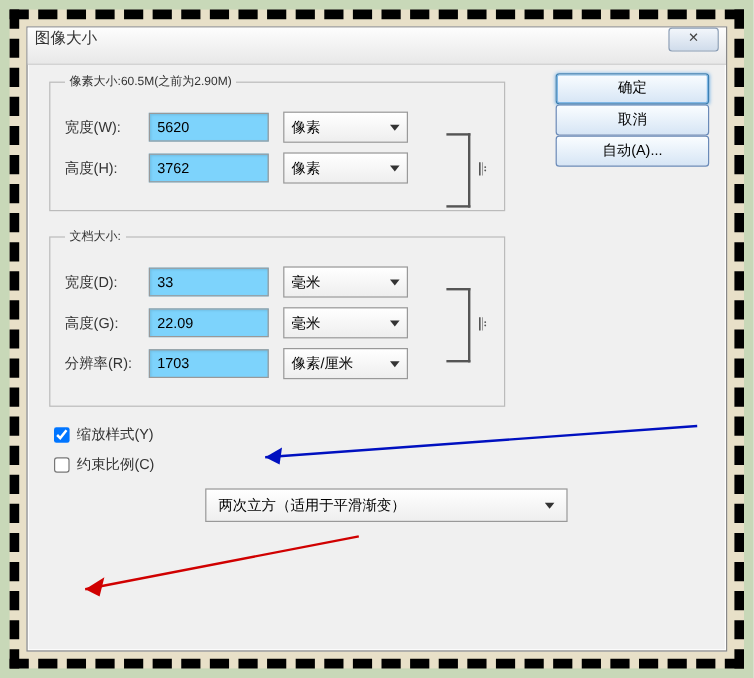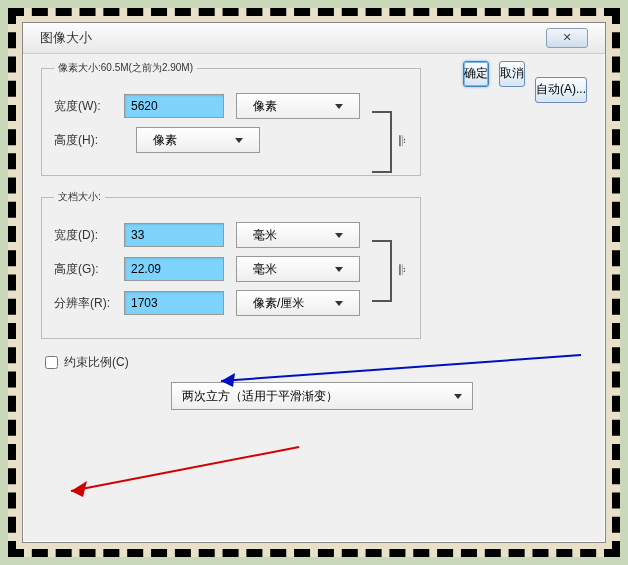--- a/index.html
+++ b/index.html
@@ -1,32 +1,32 @@
 <!DOCTYPE html>
 <html><head>
 <meta charset="utf-8">
 <style>
 body{margin:0;font-family:"Microsoft YaHei",Tahoma,sans-serif;font-size:12px;background:#c8d8b8;width:628px;height:565px;position:relative}
 .outer-border{position:absolute;top:8px;left:8px;right:8px;bottom:8px;border:8px dashed #000;background:#e8e0c8}
 .dialog{position:absolute;top:6px;left:6px;right:6px;bottom:6px;background:#f0f0f0;border:1px solid #888;box-shadow:0 0 0 1px #fff inset}
-.titlebar{height:30px;background:linear-gradient(#fdfdfd,#e8e8e8);border-bottom:1px solid #ccc;display:flex;align-items:center;padding:0 17px}
+.titlebar{height:30px;background:linear-gradient(#fdfdfd,#e8e8e8);border-bottom:1px solid #ccc;display:flex;align-items:flex-start;padding:0 6px}
 .title{flex:1;font-size:13px;color:#333}
 .closebtn{width:40px;height:18px;border:1px solid #8a9db5;border-radius:3px;background:linear-gradient(#f2f6fb,#d0dceb);text-align:center;font-size:11px;line-height:16px;color:#444;cursor:pointer}
 .content{position:absolute;top:38px;left:18px;right:18px;bottom:12px}
 fieldset{border:1px solid #bbb;margin:0 0 14px 0;padding:10px 12px 14px;position:relative}
 legend{font-size:10px;color:#333;padding:0 4px}
 .row{display:flex;align-items:center;margin:8px 0}
 .row label{width:70px;text-align:left;color:#333}
 .row input[type=text]{width:86px;height:22px;border:1px solid #999;background:#7dd3fc;padding:0 6px;font-size:12px;box-shadow:inset 1px 1px 2px rgba(0,0,0,.1)}
-.sel{width:90px;height:24px;border:1px solid #999;background:linear-gradient(#fff,#eee);display:flex;align-items:center;justify-content:space-between;padding:0 16px;margin-left:12px;cursor:pointer}
+.sel{width:90px;height:24px;border:1px solid #999;background:linear-gradient(#fff,#eee);display:flex;align-items:center;justify-content:space-between;padding:0 6px;margin-left:12px;cursor:pointer}
 .arrow{border-left:4px solid transparent;border-right:4px solid transparent;border-top:5px solid #333}
 .link-bracket{position:absolute;right:28px;top:36px;width:18px;height:58px;border-top:2px solid #555;border-bottom:2px solid #555;border-right:2px solid #555}
 .link-icon{position:absolute;right:14px;top:58px;font-size:14px;color:#555}
 .link-bracket2{position:absolute;right:28px;top:36px;width:18px;height:58px;border-top:2px solid #555;border-bottom:2px solid #555;border-right:2px solid #555}
-.buttons{position:absolute;right:-4px;top:0;width:128px;display:flex;flex-direction:row;gap:10px}
+.buttons{position:absolute;right:-4px;top:0;width:128px;display:flex;flex-direction:column;gap:0}
 .btn{height:24px;border:1px solid #6a8ab8;border-radius:3px;background:linear-gradient(#fafdff,#d6e5f5);text-align:center;line-height:22px;font-size:12px;cursor:pointer}
 .btn.primary{border-color:#3c7fb1;box-shadow:0 0 0 1px #7fb7e6 inset,0 0 3px #7fb7e6}
 .checks{margin:10px 0}
 .checks label{display:flex;align-items:center;margin:6px 0;font-size:12px;color:#333}
 .checks input{margin-right:6px}
 .bigsel{width:280px;height:26px;border:1px solid #999;background:linear-gradient(#fff,#eee);display:flex;align-items:center;justify-content:space-between;padding:0 10px;margin-left:130px;cursor:pointer}
 .arrow-pointer{position:absolute;pointer-events:none}
 .fieldset-wrap{position:relative;width:380px}
 </style>
 </head>
@@ -37,36 +37,37 @@
     <div class="titlebar">
       <span class="title">图像大小</span>
       <div class="closebtn">✕</div>
     </div>
 
     <div class="content">
 
       <div class="buttons">
         <div class="btn primary">确定</div>
         <div class="btn">取消</div>
-        <div class="btn" style="margin-top:16px">自动(A)...</div>
+        <div class="btn" style="margin-top:0">自动(A)...</div>
       </div>
 
       <div class="fieldset-wrap">
         <fieldset>
           <legend>像素大小:60.5M(之前为2.90M)</legend>
           <div class="row">
             <label>宽度(W):</label>
             <input type="text" value="5620" style="">
             <div class="sel">
               <span>像素</span>
               <span class="arrow"></span>
             </div>
           </div>
           <div class="row">
             <label>高度(H):</label>
+            <input type="text" value="3762" style="">
             <div class="sel">
               <span>像素</span>
               <span class="arrow"></span>
             </div>
           </div>
           <div class="link-bracket"></div>
           <span class="link-icon">𝄆</span>
         </fieldset>
       </div>
 
@@ -97,20 +98,24 @@
               <span class="arrow"></span>
             </div>
           </div>
           <div class="link-bracket2"></div>
           <span class="link-icon" style="top:58px">𝄆</span>
         </fieldset>
       </div>
 
       <div class="checks">
         <label>
+          <input type="checkbox" checked="" style="">
+          <span>缩放样式(Y)</span>
+        </label>
+        <label>
           <input type="checkbox" style="">
           <span>约束比例(C)</span>
         </label>
       </div>
 
       <div class="bigsel">
         <span>两次立方（适用于平滑渐变）</span>
         <span class="arrow"></span>
       </div>
 

